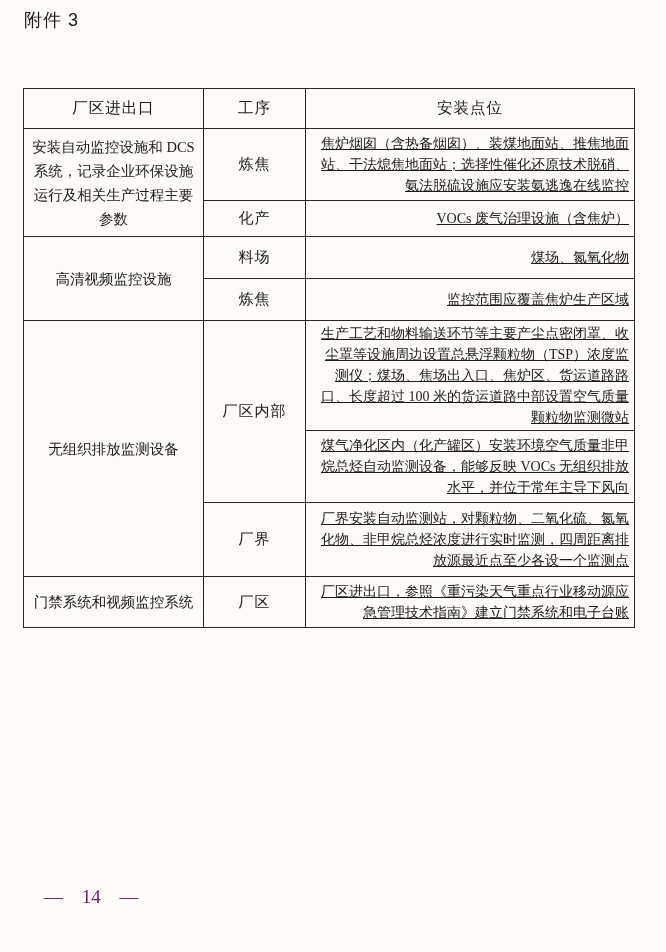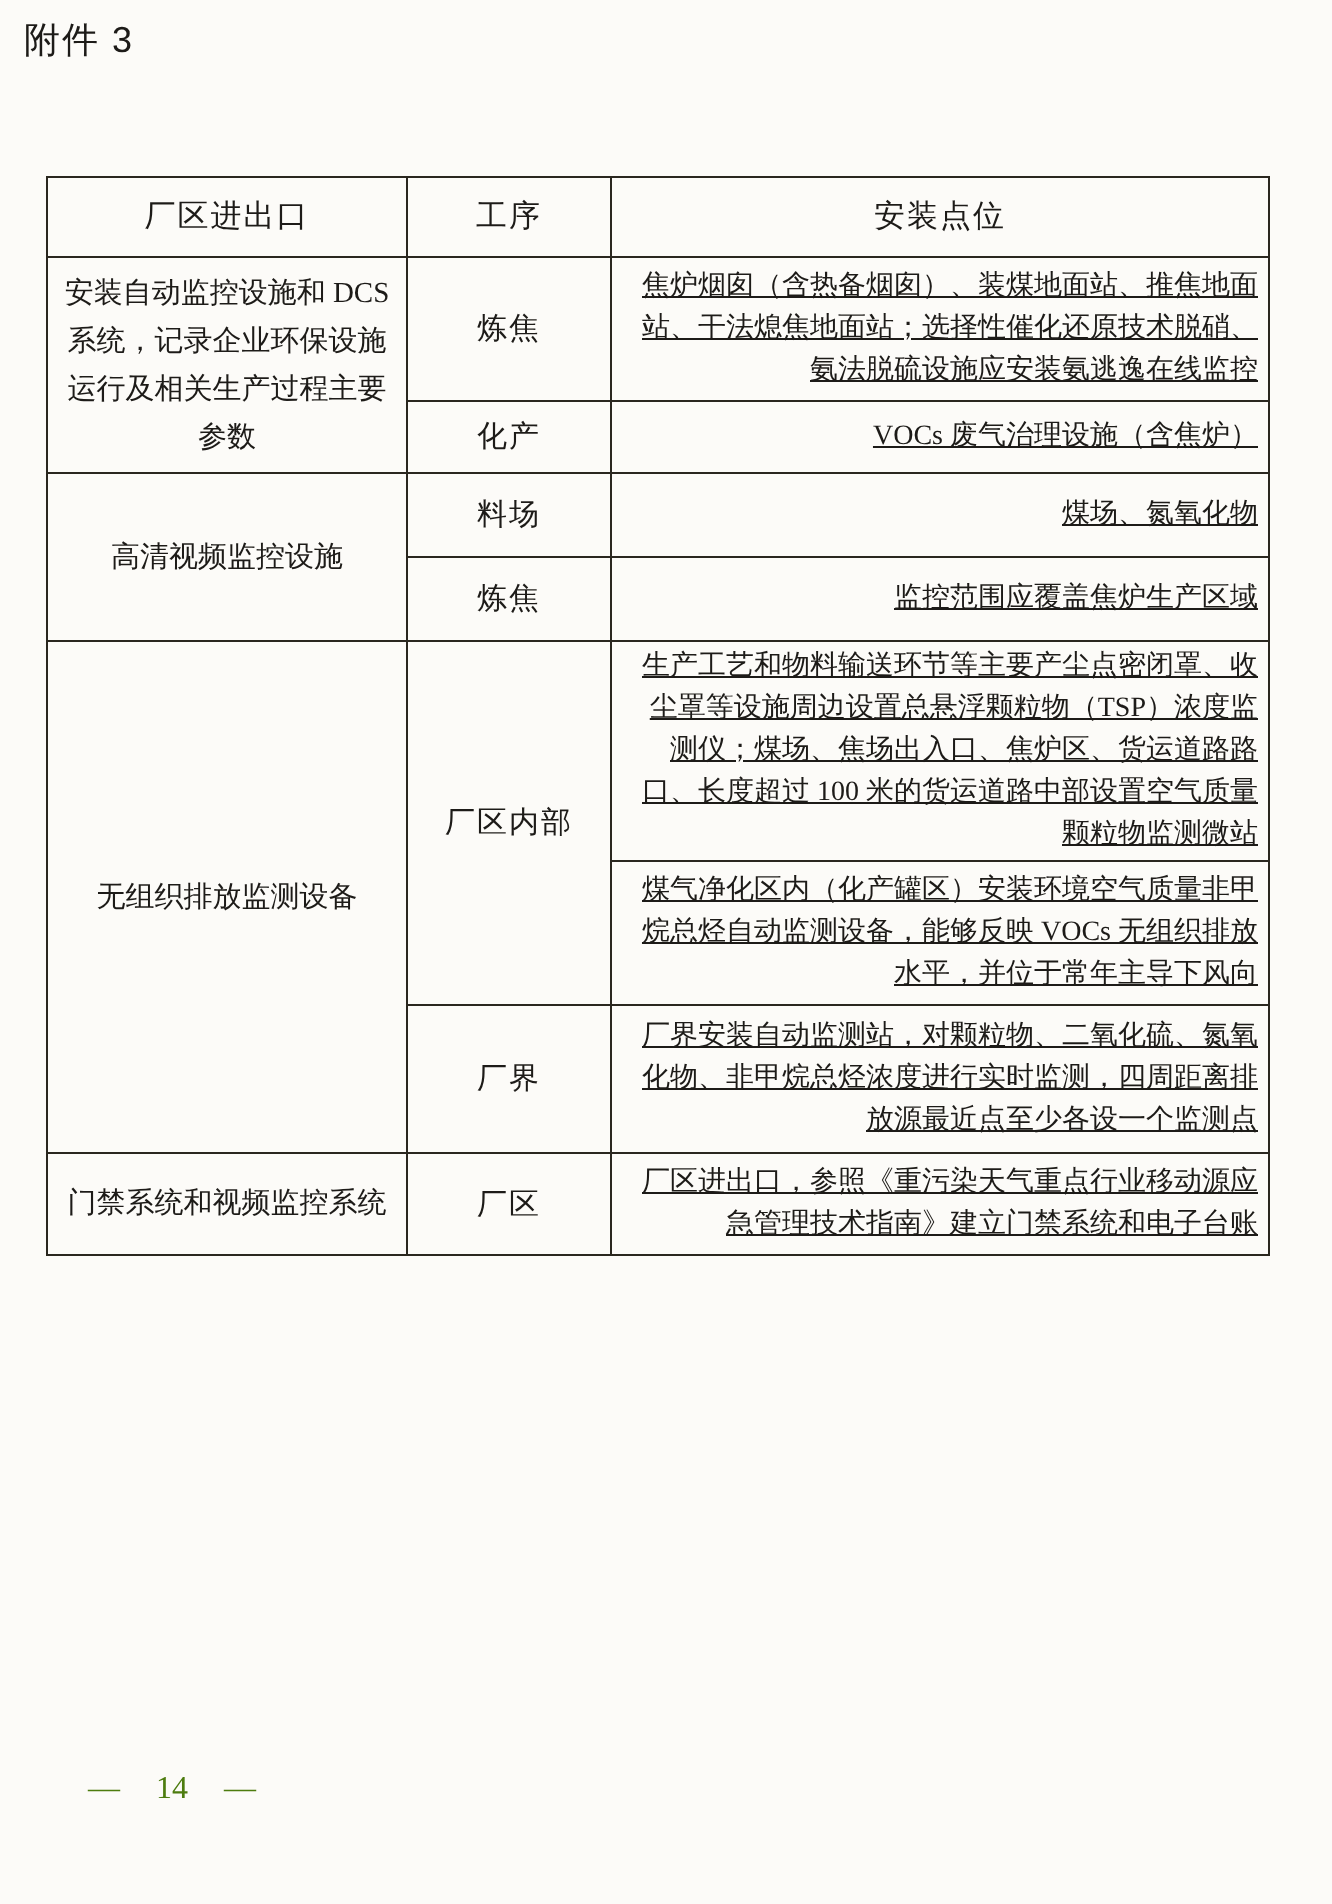--- a/index.html
+++ b/index.html
@@ -9,21 +9,21 @@
     height: 952px;
     margin: 0 auto;
     background: #fcfbf8;
     color: #1d1b18;
     font-family: "Liberation Serif", "DejaVu Serif", serif;
     overflow: hidden;
   }
   .attachment {
     position: absolute;
     top: 8px;
-    left: 12px;
+    left: 24px;
     font-size: 18px;
     letter-spacing: 1px;
     font-family: "Liberation Sans", "DejaVu Sans", sans-serif;
   }
   .title {
     position: absolute;
     top: 38px;
     left: 0;
     width: 666px;
     margin: 0;
@@ -83,23 +83,23 @@
     top: 607px;
     left: 38px;
     width: 608px;
     font-size: 14.5px;
     line-height: 22px;
   }
   .pageno {
     position: absolute;
     top: 886px;
     left: 44px;
-    font-size: 16px;
+    font-size: 19px;
     word-spacing: 14px;
-    color: #4d7c0f;
+    color: #701a75;
   }
 </style>
 </head>
 <body>
 
 <div class="page">
 
   <div class="attachment">附件 3</div>
 
 

